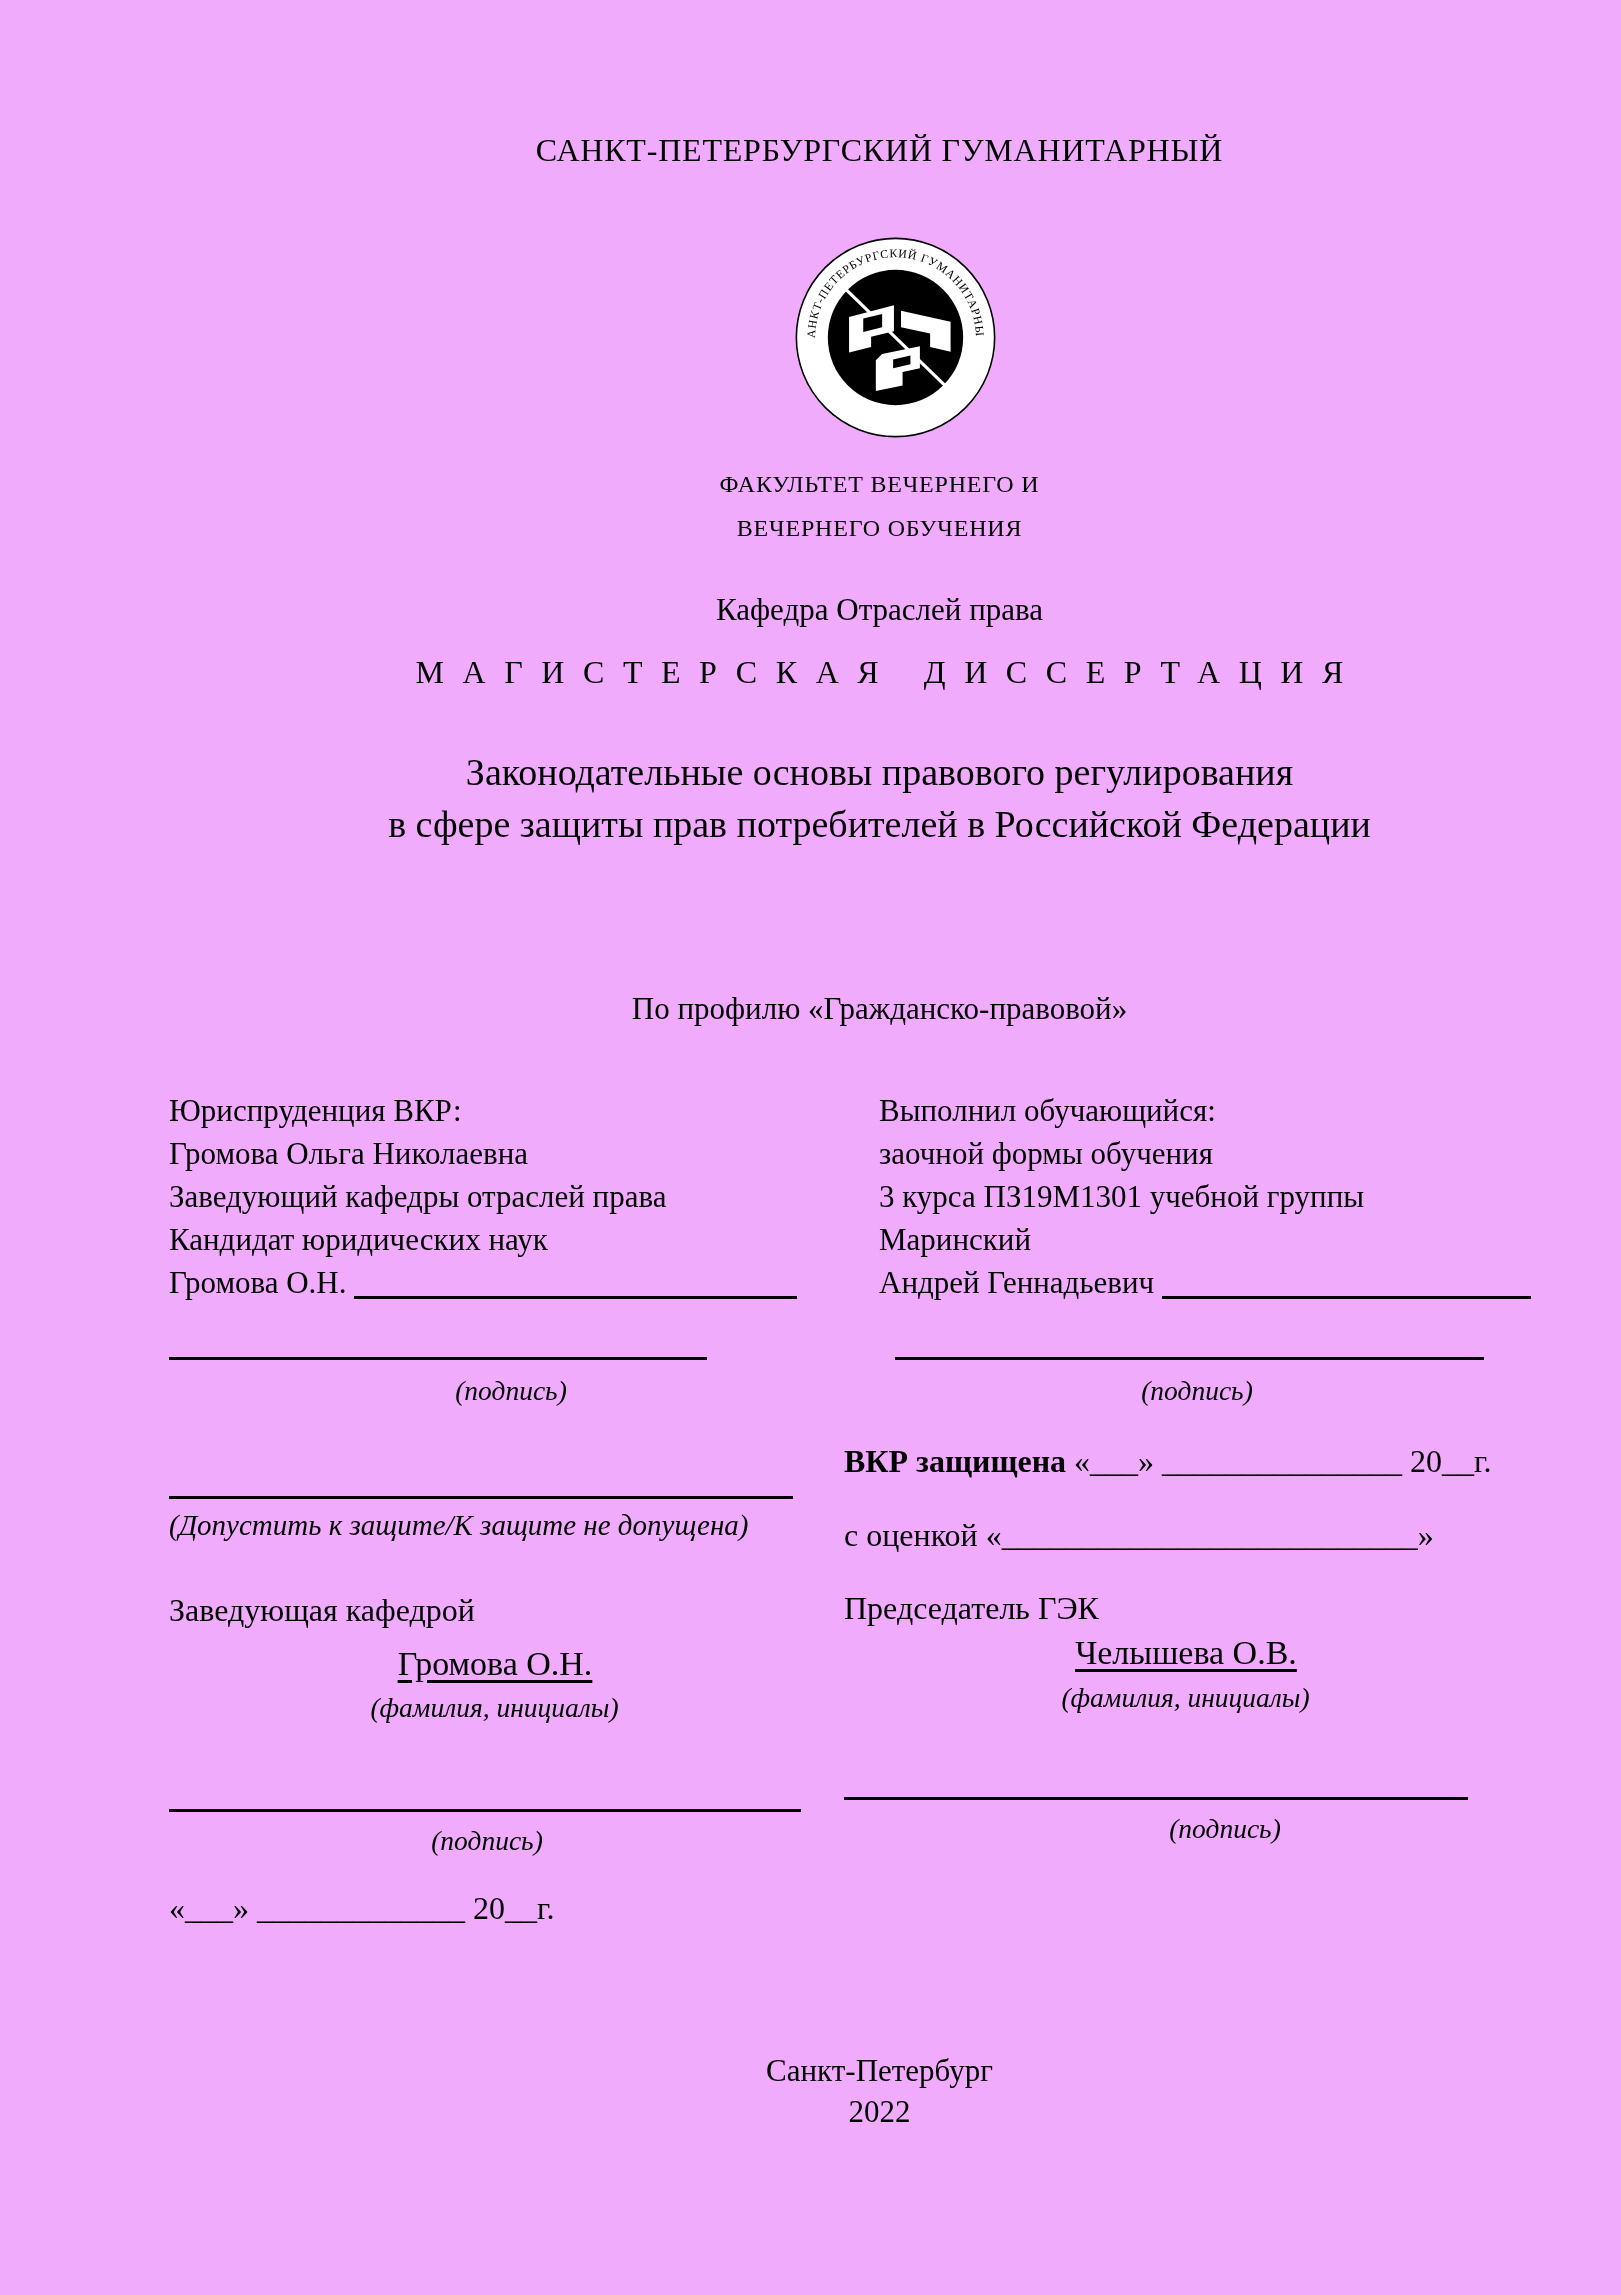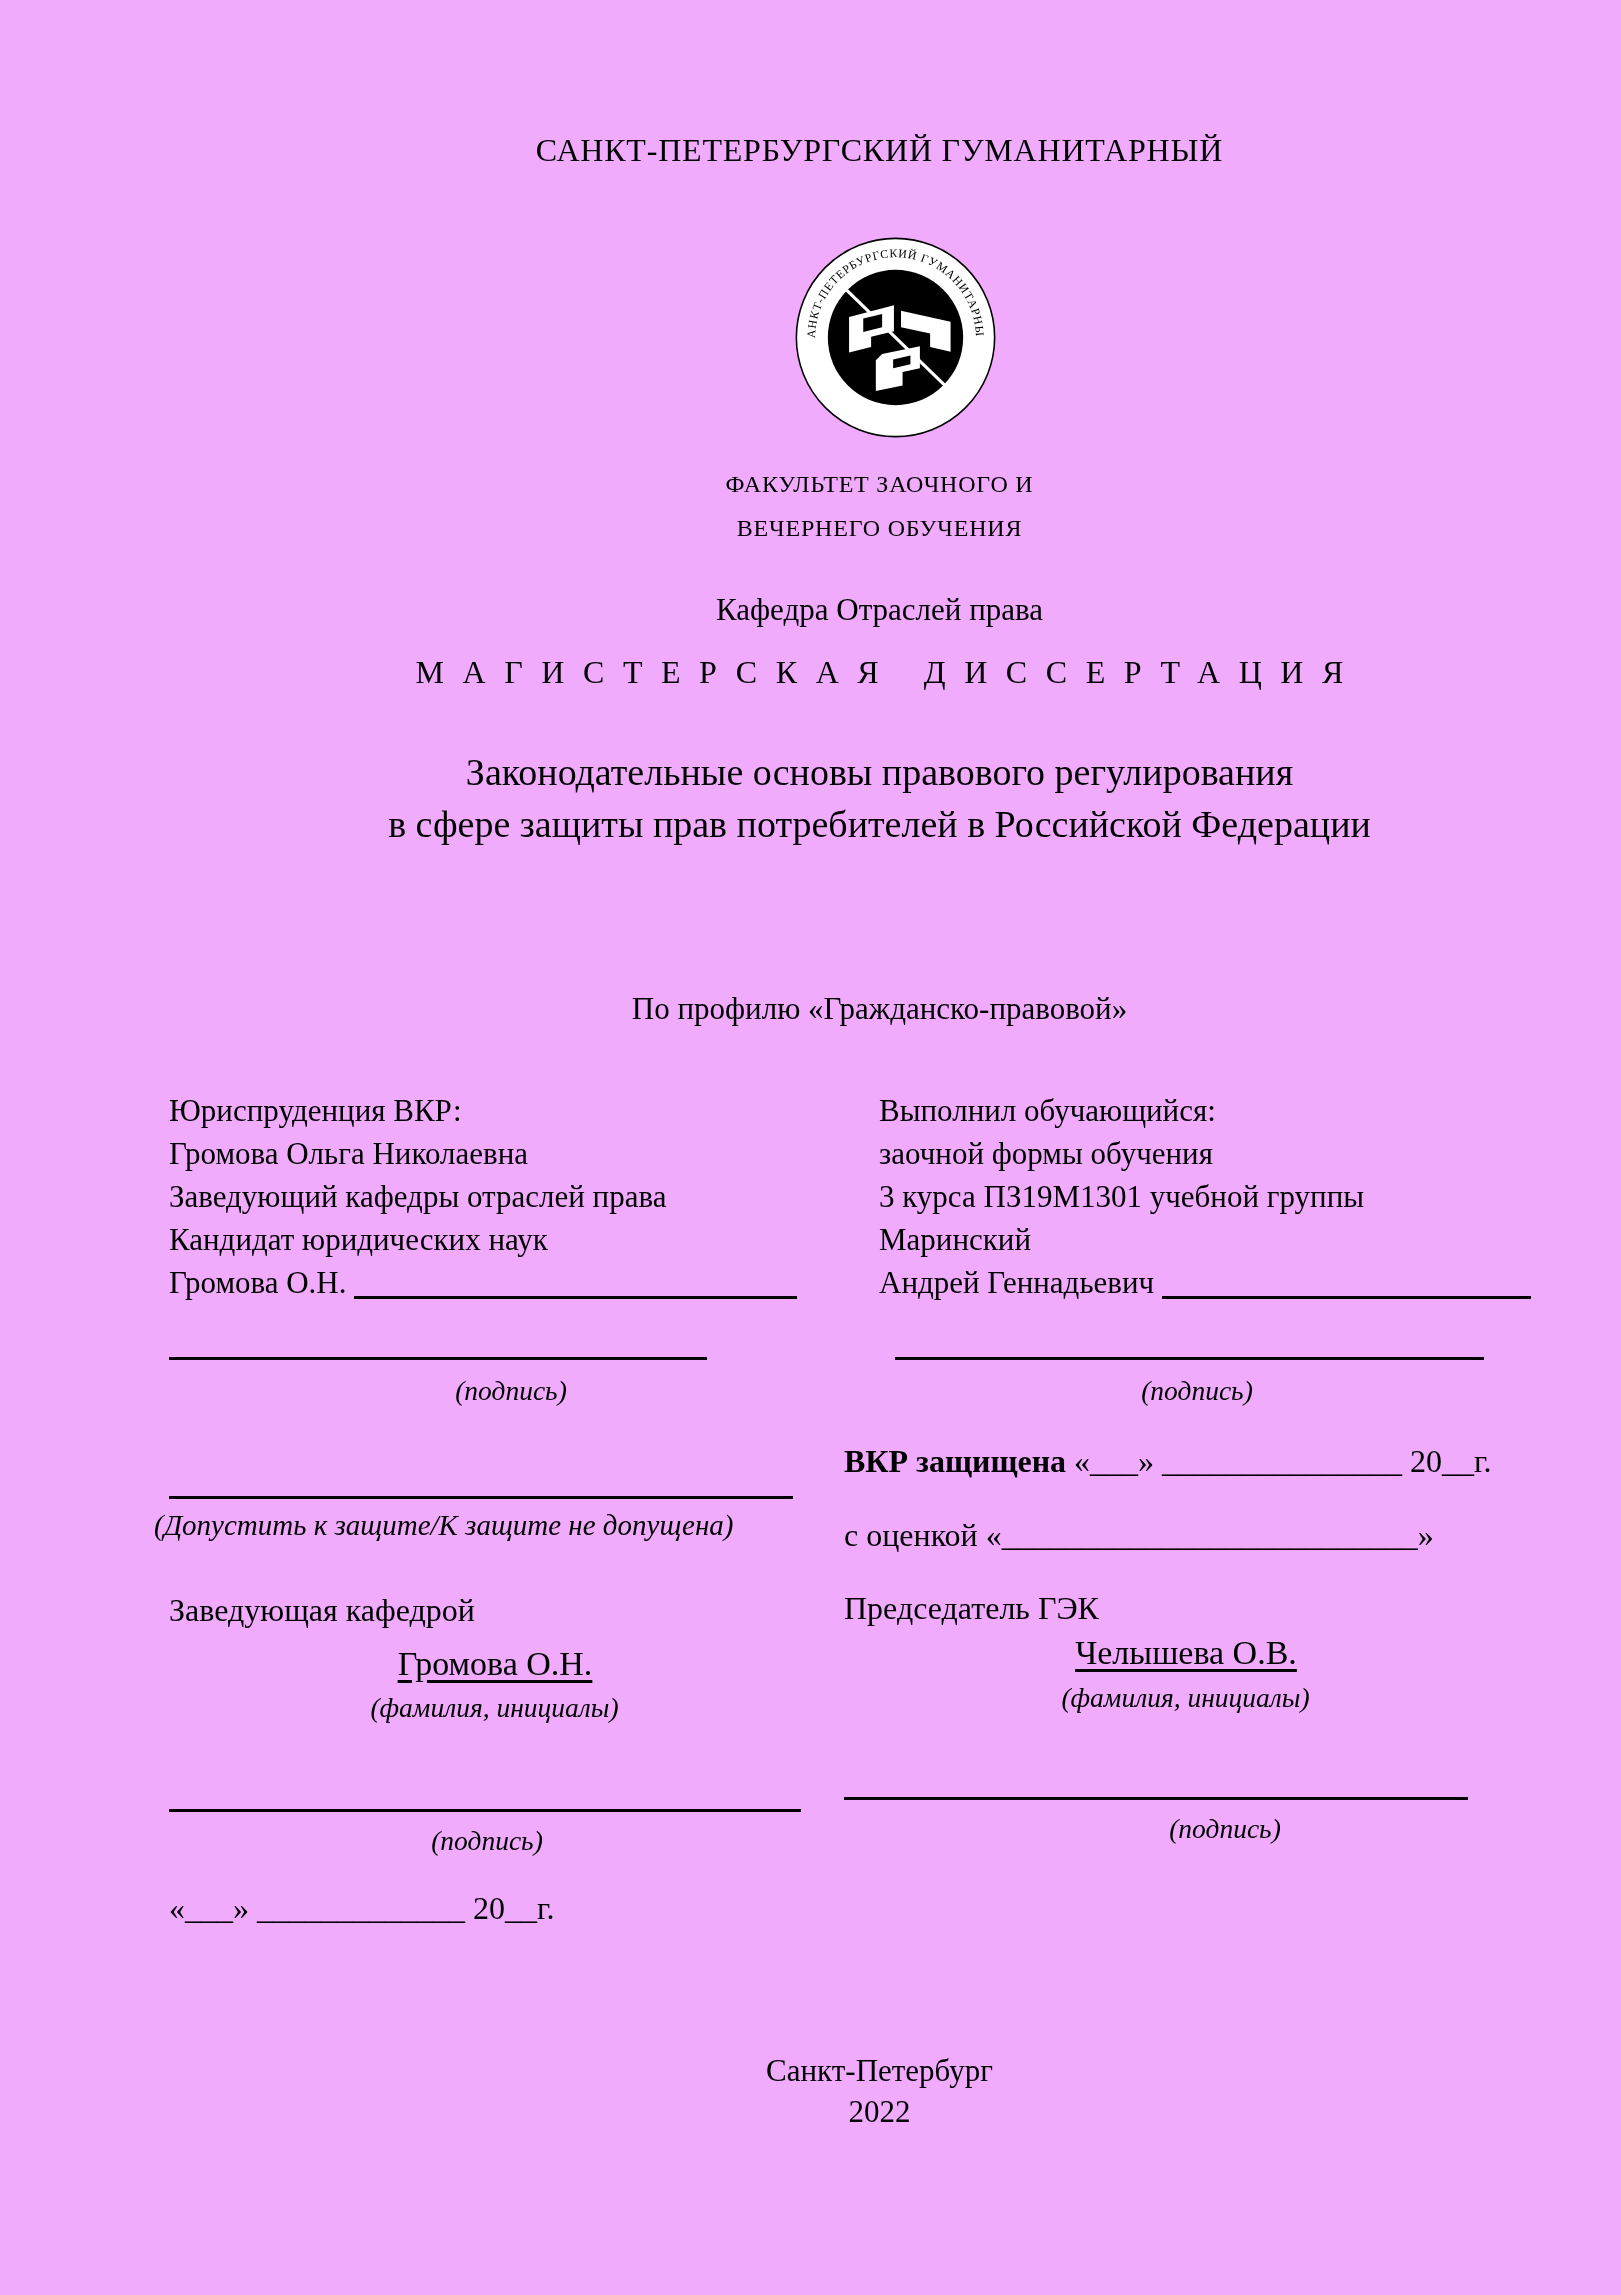--- a/index.html
+++ b/index.html
@@ -58,21 +58,21 @@
         <line x1="60" y1="62" x2="198" y2="196" stroke="#ffffff" stroke-width="4"></line>
         <path d="M70,103 L127,88 L127,121 L98,128 L98,141 L70,148 Z" fill="#ffffff"></path>
         <path d="M88,105 L112,99 L112,116 L88,122 Z" fill="#000000"></path>
         <path d="M136,95 L199,109 L199,147 L173,141 L173,124 L136,116 Z" fill="#ffffff"></path>
         <path d="M112,150 L160,140 L160,168 L138,173 L138,190 L104,197 L104,158 Z" fill="#ffffff"></path>
         <path d="M126,157 L148,152 L148,163 L126,168 Z" fill="#000000"></path>
       </g>
     </svg>
   </div>
 
-  <div class="abs centered h-fac" style="top:471px">ФАКУЛЬТЕТ ЗАОЧНОГО И</div>
+  <div class="abs centered h-fac" style="top:471px">ФАКУЛЬТЕТ ВЕЧЕРНЕГО И</div>
   <div class="abs centered h-fac" style="top:515px">ВЕЧЕРНЕГО ОБУЧЕНИЯ</div>
 
   <div class="abs centered dept" style="top:581px">Кафедра Отраслей права</div>
 
   <div class="abs centered thesis-type" style="top:654px">МАГИСТЕРСКАЯ ДИССЕРТАЦИЯ</div>
 
   <div class="abs centered doc-title" style="top:747px">Законодательные основы правового регулирования</div>
   <div class="abs centered doc-title" style="top:799px">в сфере защиты прав потребителей в Российской Федерации</div>
 
   <div class="abs centered program" style="top:991px">По профилю «Гражданско-правовой»</div>
@@ -104,21 +104,21 @@
 
   <div class="abs hline" style="left:895px;top:1357px;width:589px"></div>
   <div class="abs cap" style="left:1079px;top:1375px;width:236px">(подпись)</div>
 
   <div class="abs body-line" style="left:844px;top:1443px">
     <span class="b">ВКР защищена</span>
     <span>«___» _______________ 20__г.</span>
   </div>
 
   <div class="abs hline" style="left:169px;top:1496px;width:624px"></div>
-  <div class="abs cap-adm" style="left:154px;top:1509px">(Допустить к защите/К защите не допущена)</div>
+  <div class="abs cap-adm" style="left:169px;top:1509px">(Допустить к защите/К защите не допущена)</div>
 
   <div class="abs body-line" style="left:844px;top:1517px">с оценкой «__________________________»</div>
 
   <div class="abs body-line" style="left:169px;top:1592px">Заведующая кафедрой</div>
   <div class="abs body-line" style="left:844px;top:1590px">Председатель ГЭК</div>
 
   <div class="abs uname" style="left:377px;top:1645px;width:236px">Громова О.Н.</div>
   <div class="abs cap" style="left:357px;top:1692px;width:275px">(фамилия, инициалы)</div>
 
   <div class="abs uname" style="left:1068px;top:1634px;width:236px">Челышева О.В.</div>

